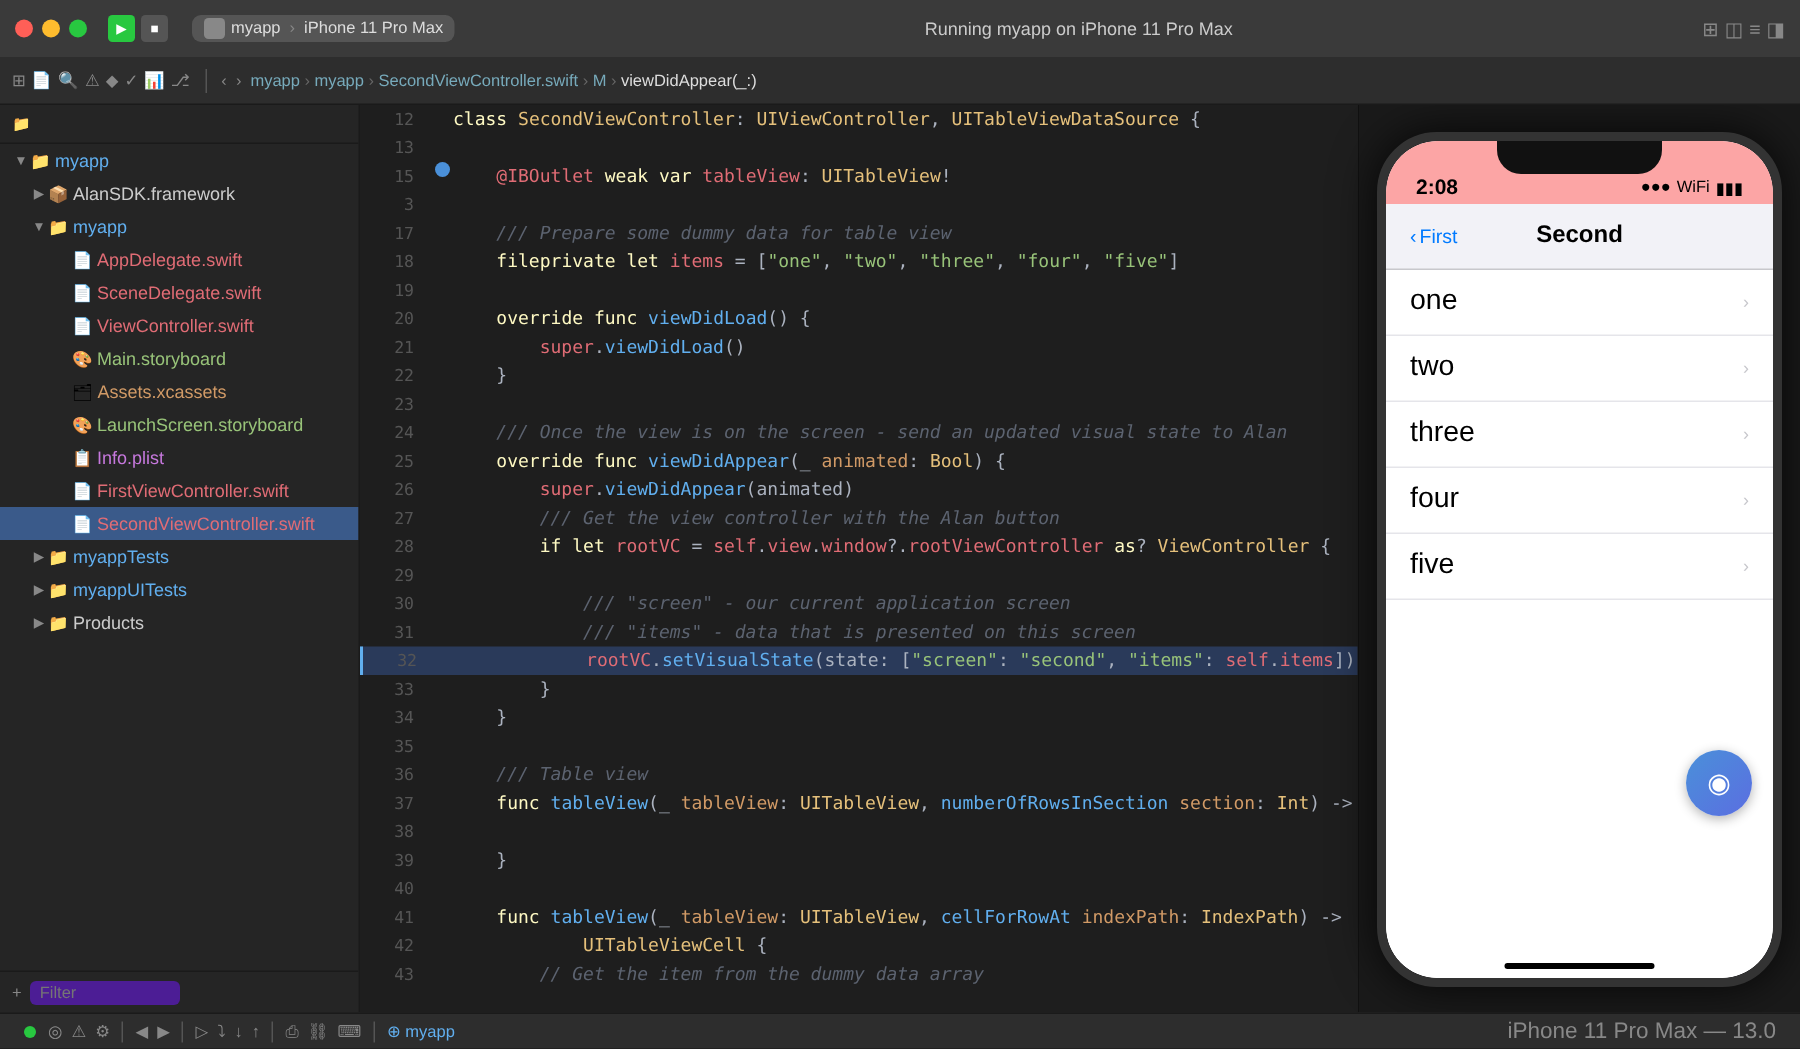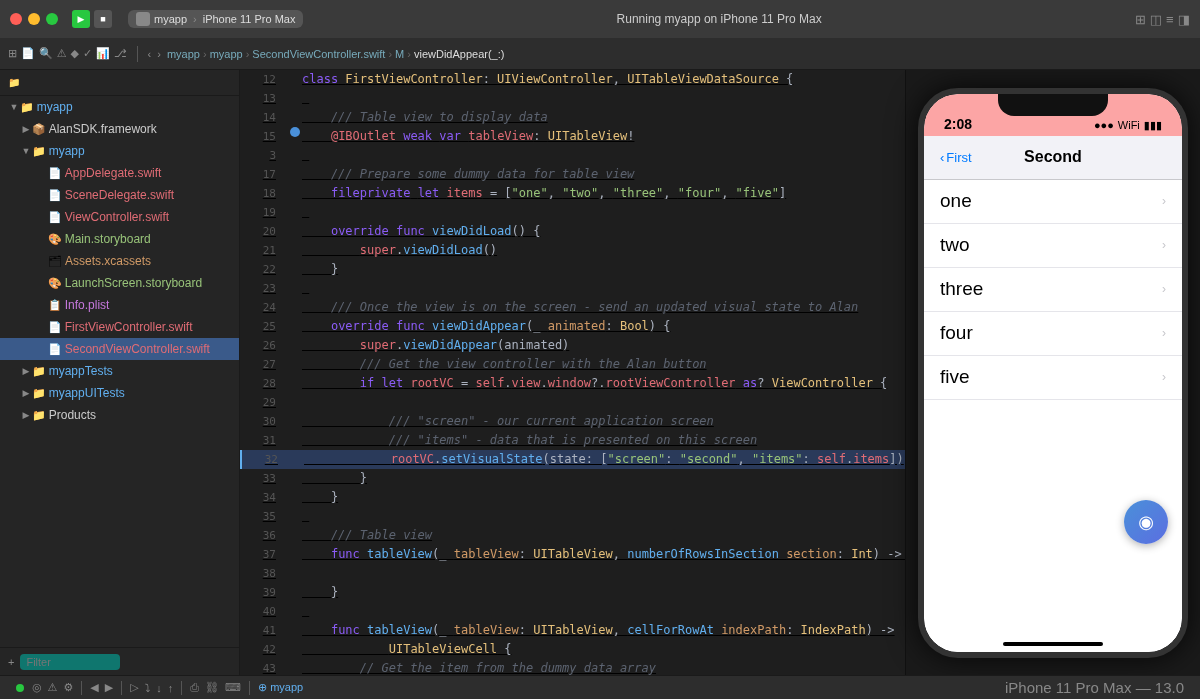--- a/index.html
+++ b/index.html
@@ -92,56 +92,55 @@
     
     .sidebar-bottom {
       height: 28px;
       background: #252525;
       border-top: 1px solid #1a1a1a;
       display: flex;
       align-items: center;
       padding: 0 8px;
       gap: 6px;
     }
-    .filter-input { background: #0f766e; border: none; border-radius: 4px; color: #ccc; font-size: 11px; padding: 2px 6px; width: 100px; }
+    .filter-input { background: #4c1d95; border: none; border-radius: 4px; color: #ccc; font-size: 11px; padding: 2px 6px; width: 100px; }
 
     
     .editor {
       flex: 1;
       background: #1e1e1e;
       overflow-y: auto;
       font-family: 'SF Mono', 'Menlo', monospace;
       font-size: 12px;
       line-height: 18px;
       padding: 0;
     }
     .code-line {
       display: flex;
       align-items: flex-start;
       padding: 0 8px;
       min-height: 18px;
-      text-decoration: underline;
     }
     .code-line.highlighted { background: #2a3a5a; border-left: 2px solid #61afef; }
     .line-num {
       color: #555;
       width: 28px;
       text-align: right;
       margin-right: 12px;
       user-select: none;
       flex-shrink: 0;
       font-size: 11px;
       padding-top: 1px;
     }
     .line-dot { width: 14px; flex-shrink: 0; display: flex; align-items: center; justify-content: center; }
     .breakpoint { width: 10px; height: 10px; background: #4a90d9; border-radius: 50%; }
     .code-content { flex: 1; white-space: pre; color: #abb2bf; }
 
     
-    .kw { color: #8b5cf6; } 
+    .kw { color: #fef9c3; } 
     .type { color: #e5c07b; } 
     .fn { color: #61afef; } 
     .str { color: #98c379; } 
     .cm { color: #5c6370; font-style: italic; } 
     .var { color: #e06c75; } 
     .plain { color: #abb2bf; }
     .at { color: #e06c75; } 
     .param { color: #d19a66; }
     .sel { color: #e06c75; } 
 
@@ -429,34 +428,29 @@
       <span style="color:#888;font-size:11px;">+</span>
       <input class="filter-input" placeholder="Filter" style="">
     </div>
   </div>
 
   <div class="editor">
 
     <div class="code-line">
       <span class="line-num">12</span>
       <span class="line-dot"></span>
-      <span class="code-content"><span class="kw">class</span> <span class="type">FirstViewController</span><span class="plain">: </span><span class="type">UIViewController</span><span class="plain">, </span><span class="type">UITableViewDataSource</span><span class="plain"> {</span></span>
+      <span class="code-content"><span class="kw">class</span> <span class="type">SecondViewController</span><span class="plain">: </span><span class="type">UIViewController</span><span class="plain">, </span><span class="type">UITableViewDataSource</span><span class="plain"> {</span></span>
     </div>
 
     <div class="code-line">
       <span class="line-num">13</span>
       <span class="line-dot"></span>
       <span class="code-content"> </span>
     </div>
 
-    <div class="code-line">
-      <span class="line-num">14</span>
-      <span class="line-dot"></span>
-      <span class="code-content"><span class="cm">    /// Table view to display data</span></span>
-    </div>
 
     <div class="code-line">
       <span class="line-num">15</span>
       <span class="line-dot">
           <div class="breakpoint"></div>
         </span>
       <span class="code-content">    <span class="at">@IBOutlet</span> <span class="kw">weak</span> <span class="kw">var</span> <span class="var">tableView</span><span class="plain">: </span><span class="type">UITableView</span><span class="plain">!</span></span>
     </div>
 
     <div class="code-line">

